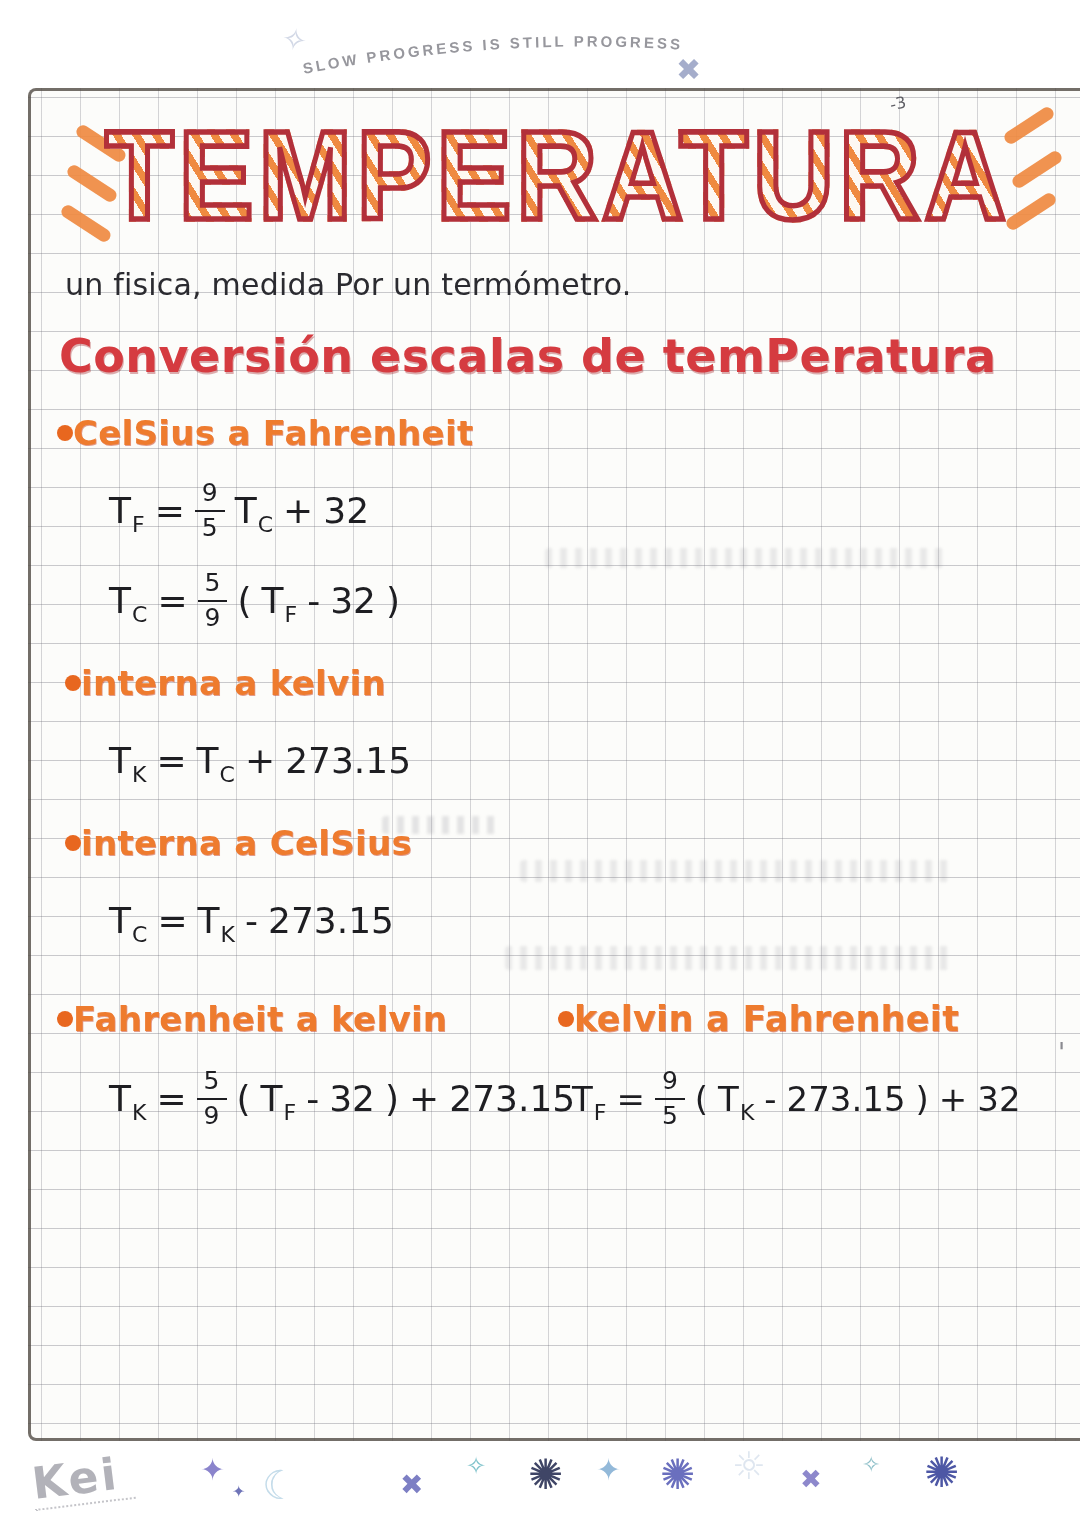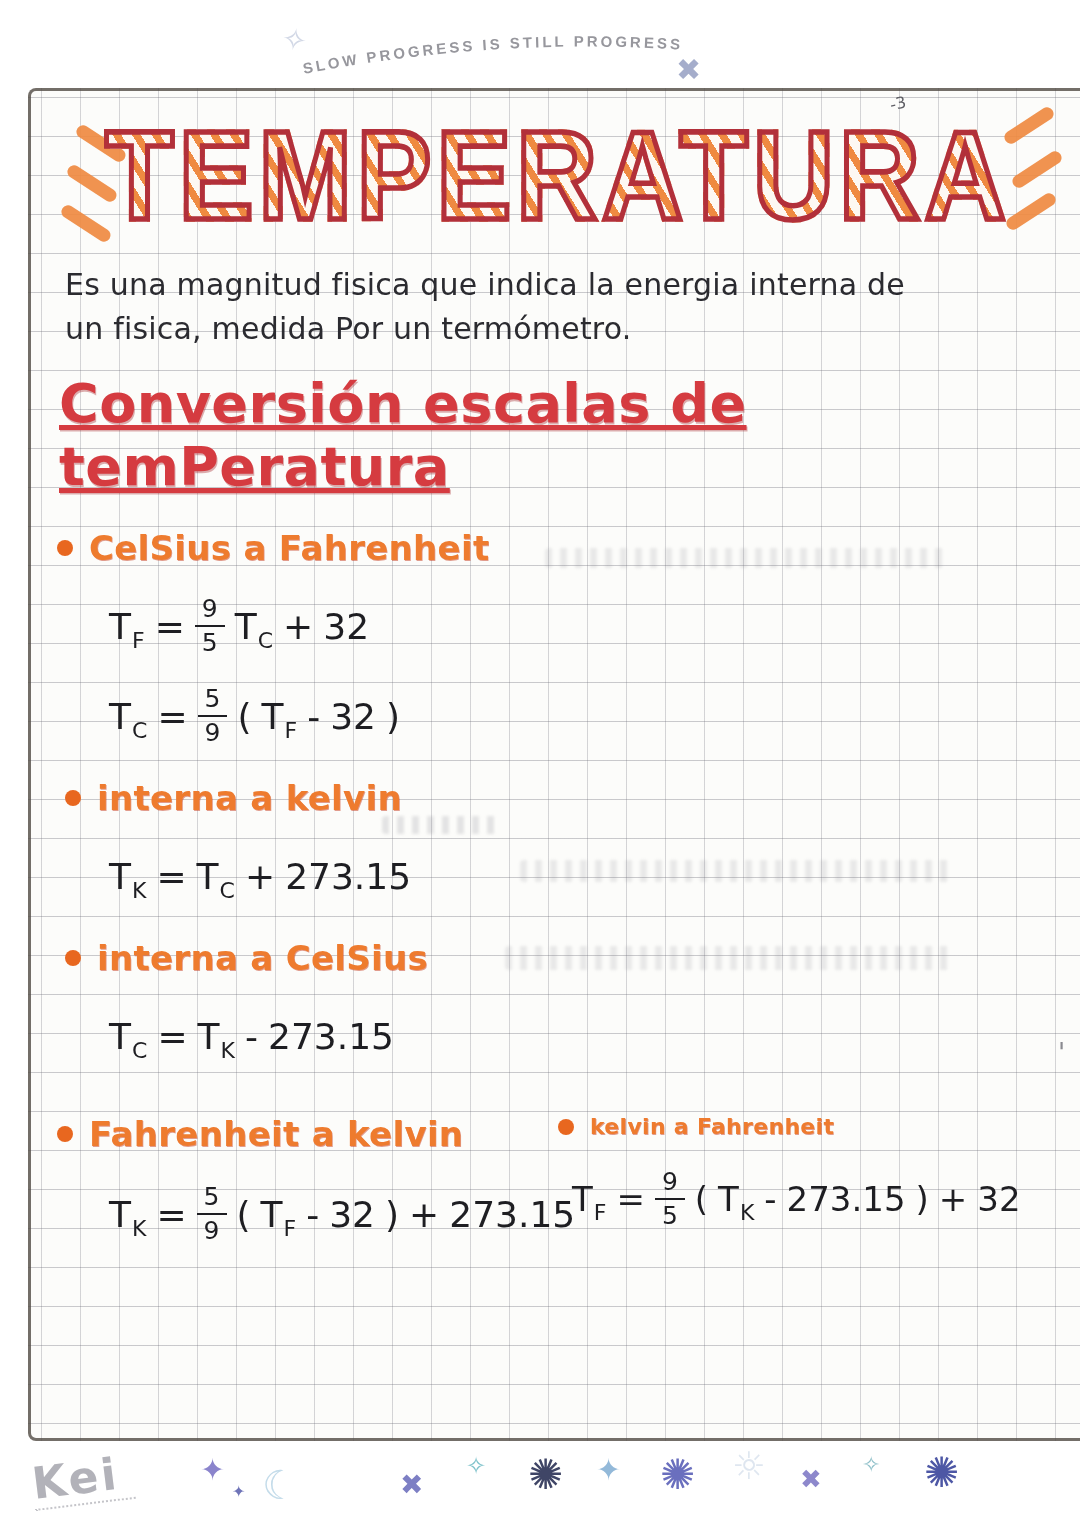--- a/index.html
+++ b/index.html
@@ -63,27 +63,26 @@
   .dash.r1{right:2px;top:8px;transform:rotate(-33deg);}
   .dash.r2{right:-6px;top:52px;transform:rotate(-33deg);}
   .dash.r3{right:0px;top:94px;transform:rotate(-33deg);}
 
   
   .intro{margin:24px 0 0 8px;font-size:30px;line-height:1.45;color:#2b2b30;letter-spacing:.2px;}
 
   
   .heading{
     margin:22px 0 0 2px;
-    font-size:54px;font-weight:bold;color:#d53b40;letter-spacing:.5px;
+    font-size:46px;font-weight:bold;color:#d53b40;letter-spacing:.5px;
     text-shadow:1px 1.5px 0 rgba(158,24,30,.35);
-    text-decoration:underline;
-  }
-
-  
-  .section-title{display:flex;align-items:center;gap:16px;margin:30px 0 0 0;}
+  }
+
+  
+  .section-title{display:flex;align-items:center;margin:30px 0 0 0;}
   .section-title.indent{margin-left:8px;}
   .bullet{width:16px;height:16px;border-radius:50%;background:#e8671f;flex:none;}
   .sec-label{
     font-size:34px;font-weight:bold;color:#ee7b2e;letter-spacing:.3px;
     text-shadow:.7px .7px 0 rgba(198,58,30,.5);
   }
   .formula{
     margin:26px 0 0 52px;
     font-size:36px;color:#1e1e22;
     display:flex;align-items:center;gap:10px;height:64px;
@@ -93,21 +92,21 @@
   .frac{display:inline-flex;flex-direction:column;align-items:center;line-height:1.05;font-size:25px;font-weight:500;}
   .frac .num{padding:0 7px 3px;border-bottom:2.5px solid #1e1e22;}
   .frac .den{padding-top:3px;}
   .fop,.fnum{white-space:nowrap;}
 
   .two-col{display:flex;margin-top:30px;}
   .col{width:50%;}
   .col .section-title{margin-top:16px;}
   .col .formula{margin-top:28px;}
   .col.right .formula{margin-left:14px;font-size:34px;}
-  .col.right .sec-label{font-size:22px;}
+  .col.right .sec-label{font-size:35px;}
 
   
   .ghost{
     position:absolute;opacity:.16;filter:blur(1.5px);
     background:repeating-linear-gradient(90deg,#85858e 0 7px,transparent 7px 15px);
     border-radius:4px;
   }
   .g1{left:545px;top:548px;width:400px;height:20px;}
   .g2{left:520px;top:860px;width:430px;height:22px;}
   .g3{left:505px;top:946px;width:445px;height:24px;}
@@ -156,21 +155,20 @@
     <span class="dash l1"></span>
     <span class="dash l2"></span>
     <span class="dash l3"></span>
     <h1 class="title-text">TEMPERATURA</h1>
     <span class="dash r1"></span>
     <span class="dash r2"></span>
     <span class="dash r3"></span>
   </div>
 
   <div class="intro">
-    <div>Es una magnitud fisica que indica la energia interna de</div>
     <div>un fisica, medida Por un termómetro.</div>
   </div>
 
   <div class="heading">Conversión escalas de temPeratura</div>
 
   <div class="section-title">
     <span class="bullet"></span>
     <span class="sec-label">CelSius a Fahrenheit</span>
   </div>
   <div class="formula">

